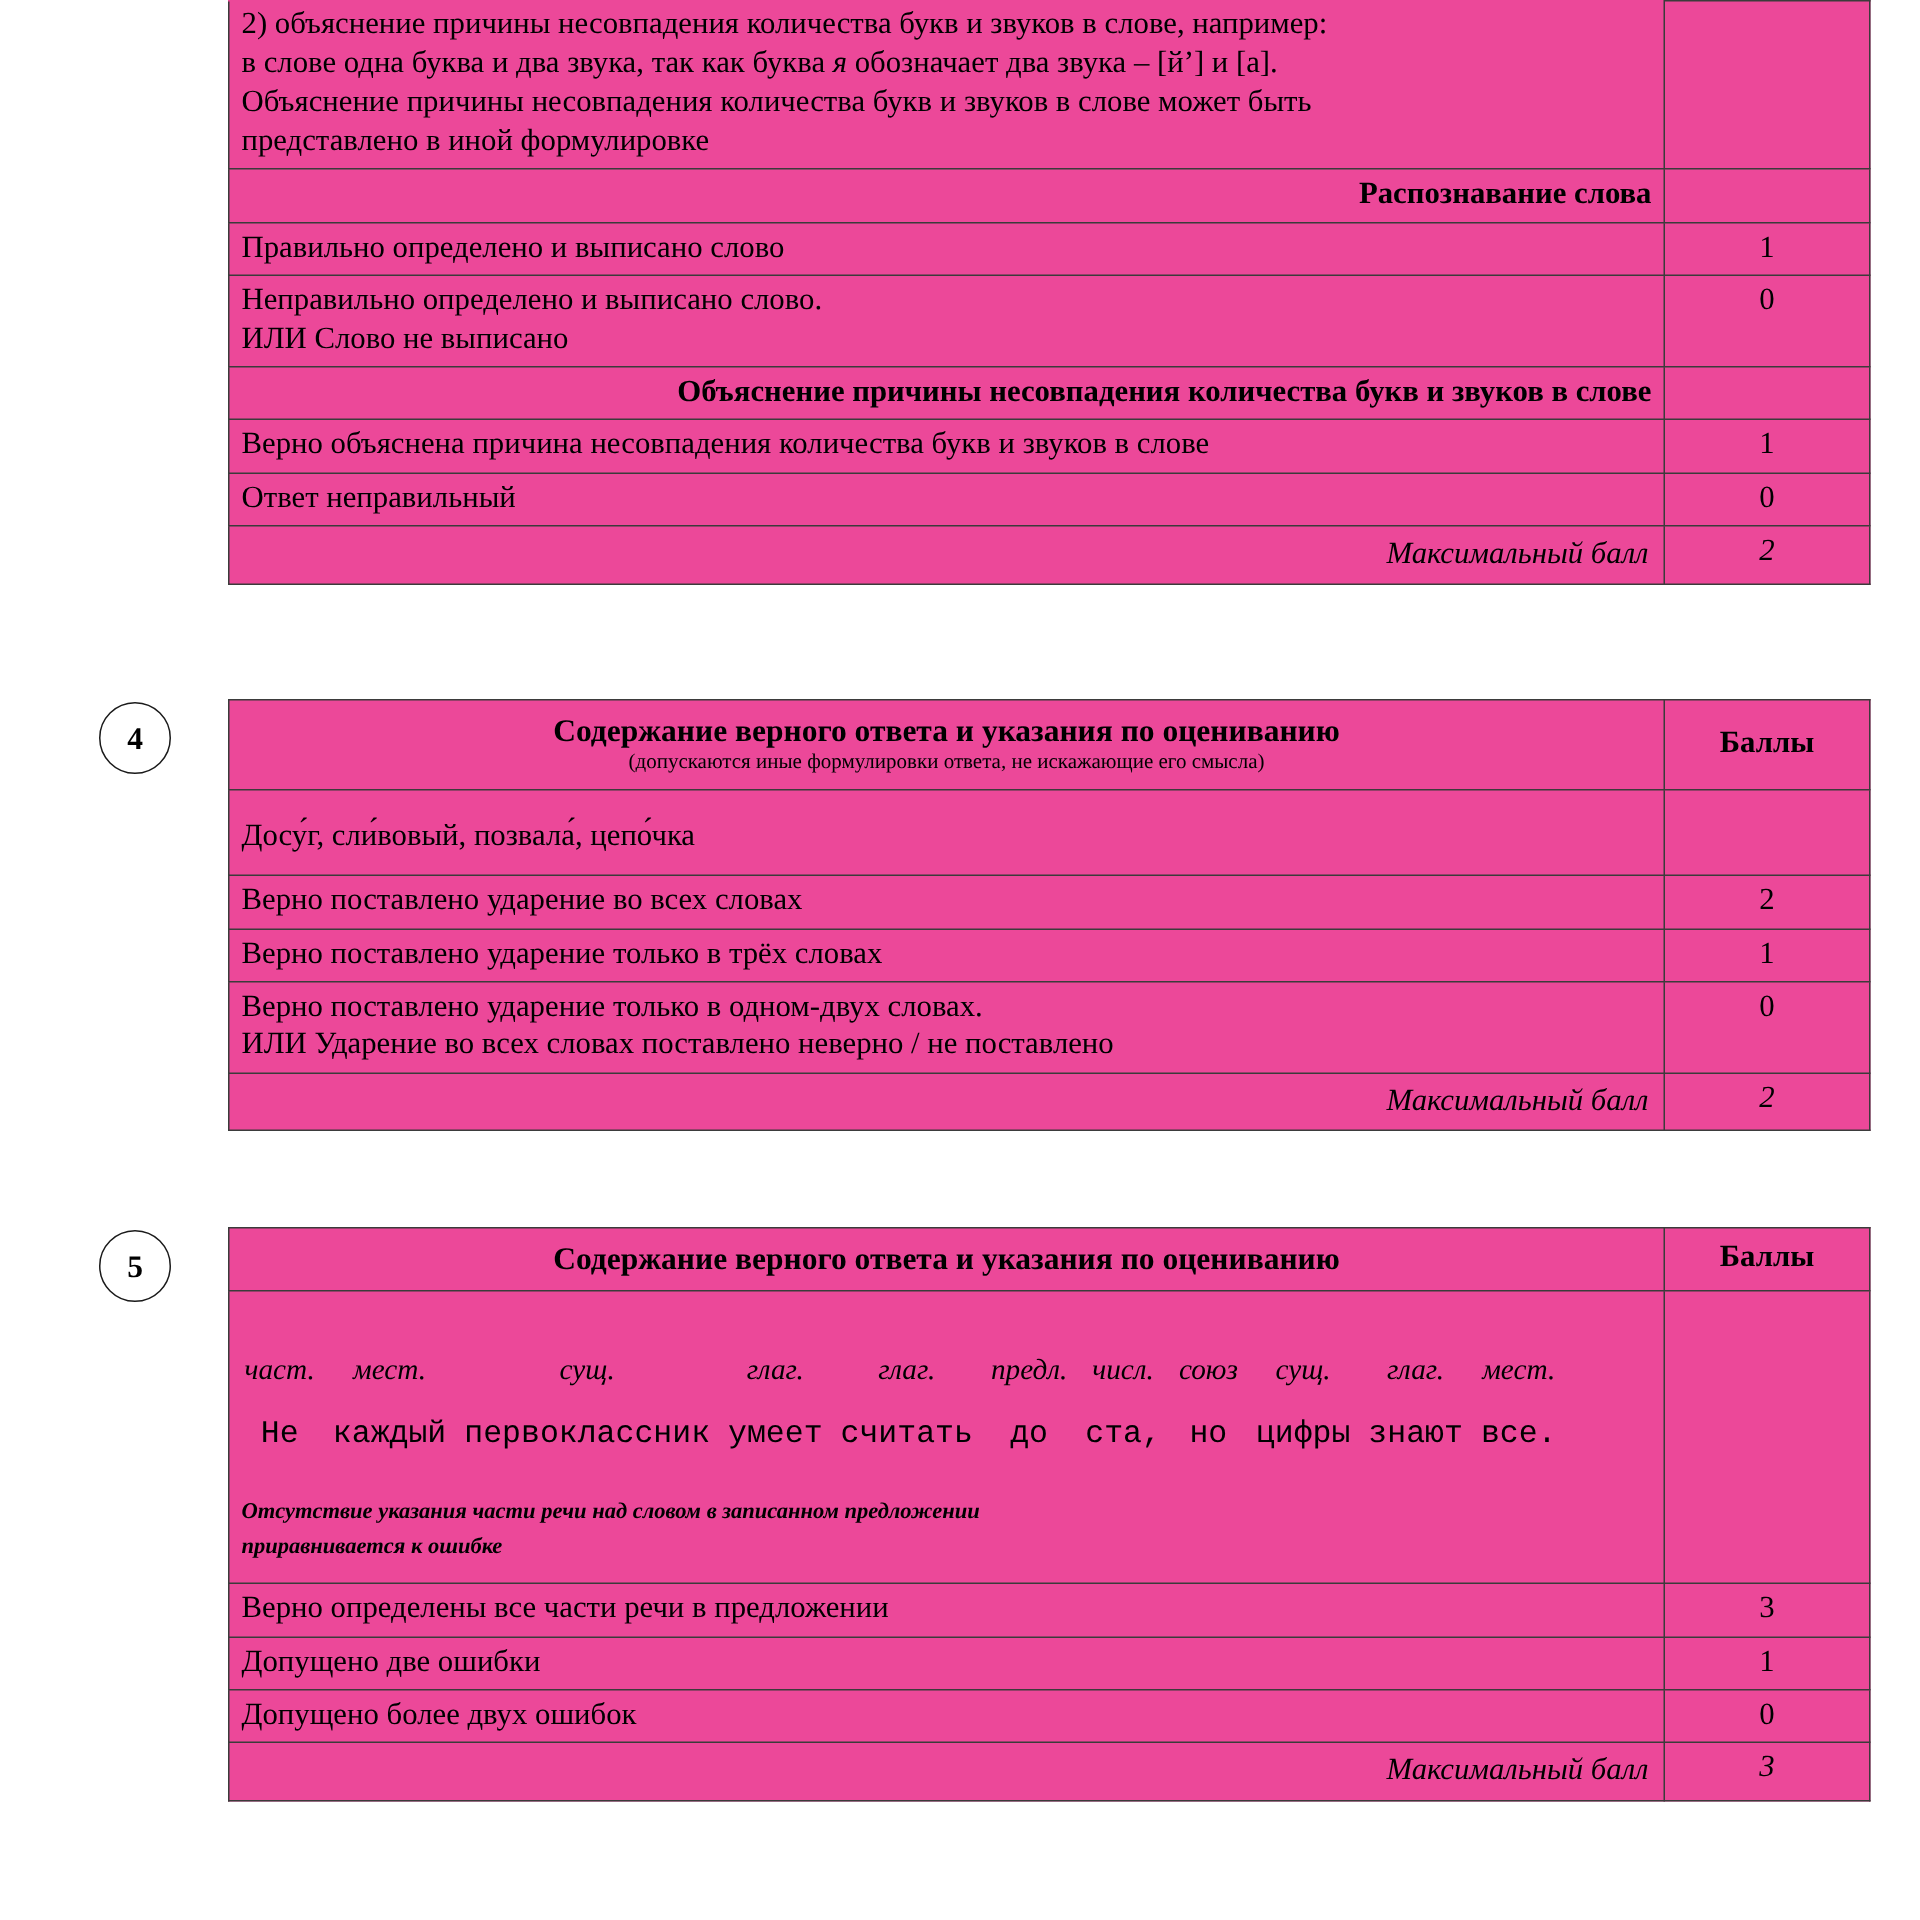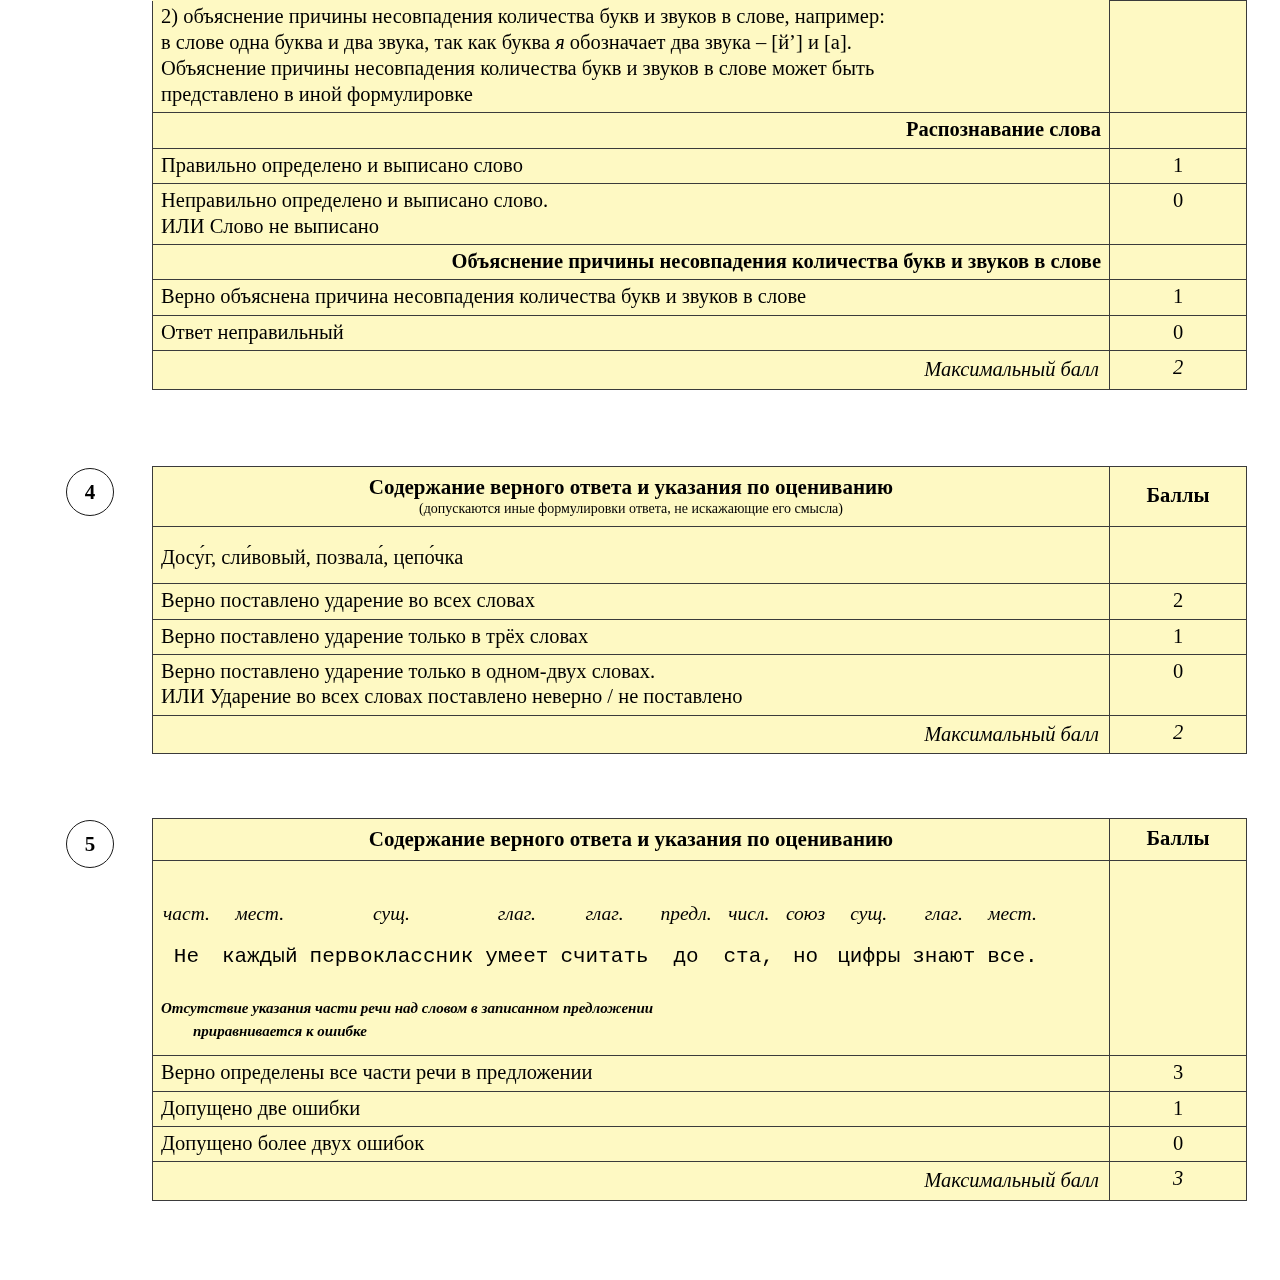--- a/index.html
+++ b/index.html
@@ -40,21 +40,21 @@
     font-size: 21px;
     font-weight: bold;
     font-family: "Liberation Serif", serif;
     line-height: 1;
     background: #ffffff;
   }
 
   table.crit {
     border-collapse: collapse;
     table-layout: fixed;
-    background: #fef9c3;
+    background: #ec4899;
   }
   table.crit td {
     border: 1.4px solid #3b3b3b;
     padding: 4px 8px 5px 8px;
     font-size: 20.5px;
     line-height: 1.24;
     vertical-align: top;
   }
   td.col-text { width: 940px; }
   td.col-score {
@@ -163,21 +163,21 @@
     display: block;
     margin-top: 30px;
     margin-bottom: 4px;
     font-weight: bold;
     font-style: italic;
     font-size: 15px;
     line-height: 1.28;
     text-align: justify;
     text-justify: inter-word;
   }
-  .note-last { text-align: left; margin-left: 32px; }
+  .note-last { text-align: left; }
 
   .tight td { padding-top: 2px; padding-bottom: 3px; }
 </style>
 </head>
 <body>
 
 <div class="page">
 
   <div class="block" id="block-3">
     <table class="crit">

